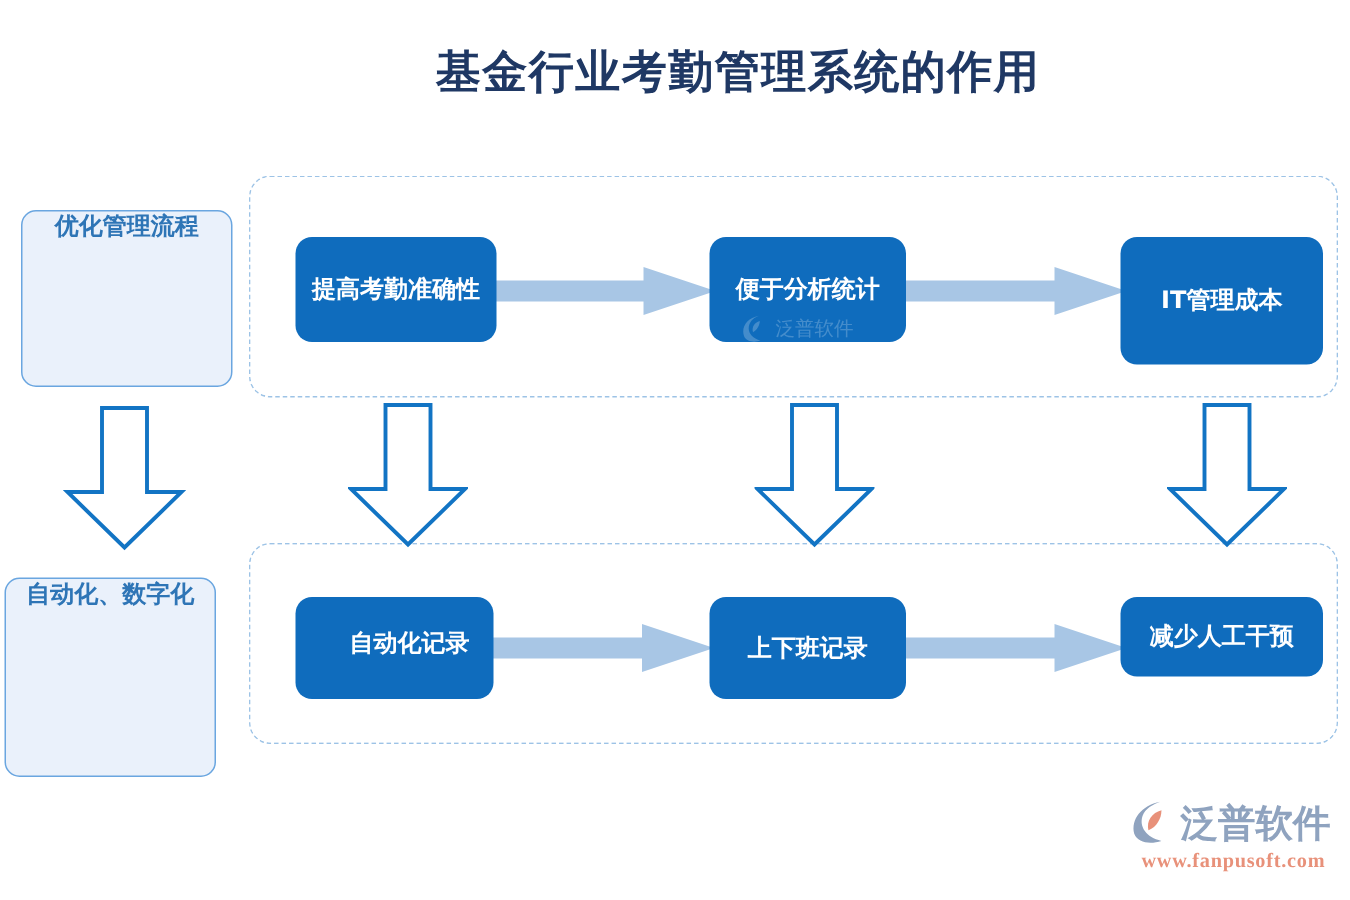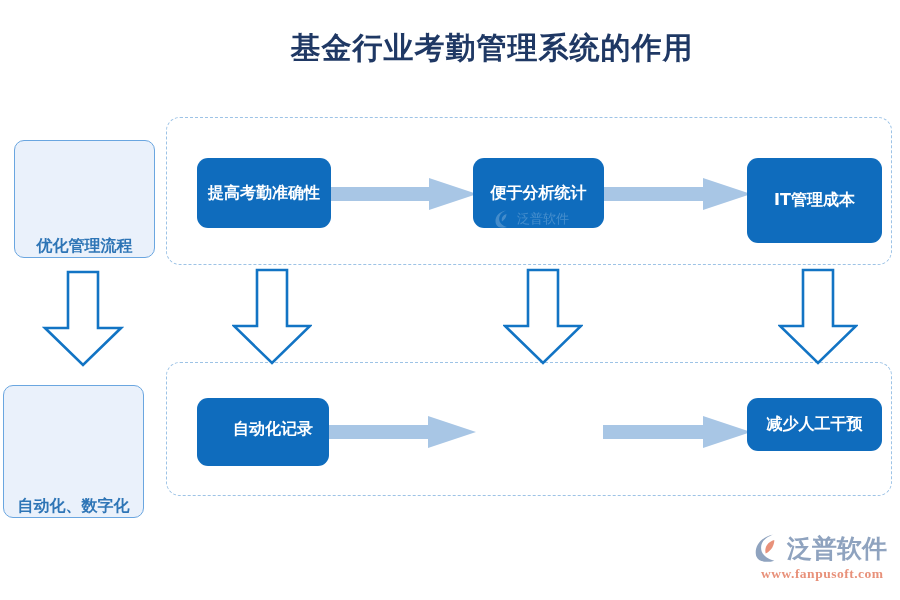--- a/index.html
+++ b/index.html
@@ -49,21 +49,21 @@
   #group-bottom { left: 166px; top: 362px; width: 726px; height: 134px; }
 
   
   .light-box {
     position: absolute;
     box-sizing: border-box;
     background: #eaf1fb;
     border: 1.6px solid #6aa6e0;
     border-radius: 10px;
     display: flex;
-    align-items: flex-end;
+    align-items: flex-start;
     justify-content: center;
     color: #2e75b6;
     font-size: 16px;
     font-weight: bold;
     font-family: "DejaVu Sans", "Liberation Sans", sans-serif;
   }
   #light-box-1 { left: 14px; top: 140px; width: 141px; height: 118px; }
   #light-box-2 { left: 3px; top: 385px; width: 141px; height: 133px; }
 
   
@@ -184,20 +184,23 @@
   </div>
   <div class="blue-box" id="blue-box-r1c1">
     <span>提高考勤准确性</span>
   </div>
   <div class="blue-box" id="blue-box-r1c3">
     <span>IT管理成本</span>
   </div>
 
   <div class="blue-box" id="blue-box-r2c1">
     <span>自动化记录</span>
+  </div>
+  <div class="blue-box" id="blue-box-r2c2">
+    <span>上下班记录</span>
   </div>
   <div class="blue-box" id="blue-box-r2c3">
     <span>减少人工干预</span>
   </div>
 
   <svg class="h-arrow" id="h-arrow-r1-1" viewBox="0 0 148 32">
     <polygon points="0,9 100,9 100,0 148,16 100,32 100,23 0,23" fill="#a8c6e5"></polygon>
   </svg>
   <svg class="h-arrow" id="h-arrow-r1-2" viewBox="0 0 148 32">
     <polygon points="0,9 100,9 100,0 148,16 100,32 100,23 0,23" fill="#a8c6e5"></polygon>

